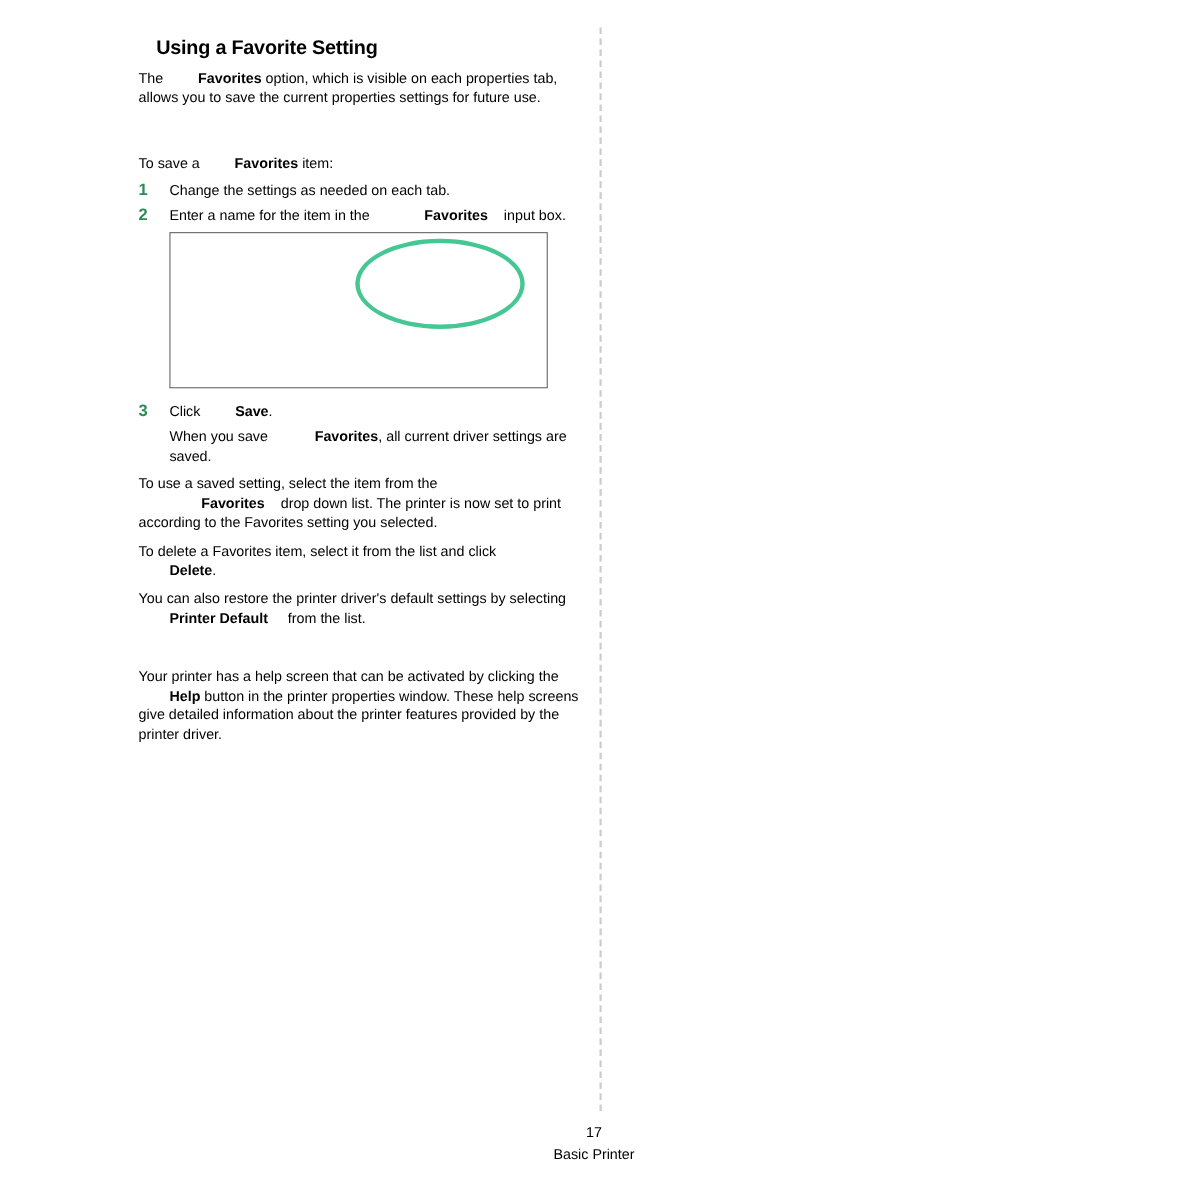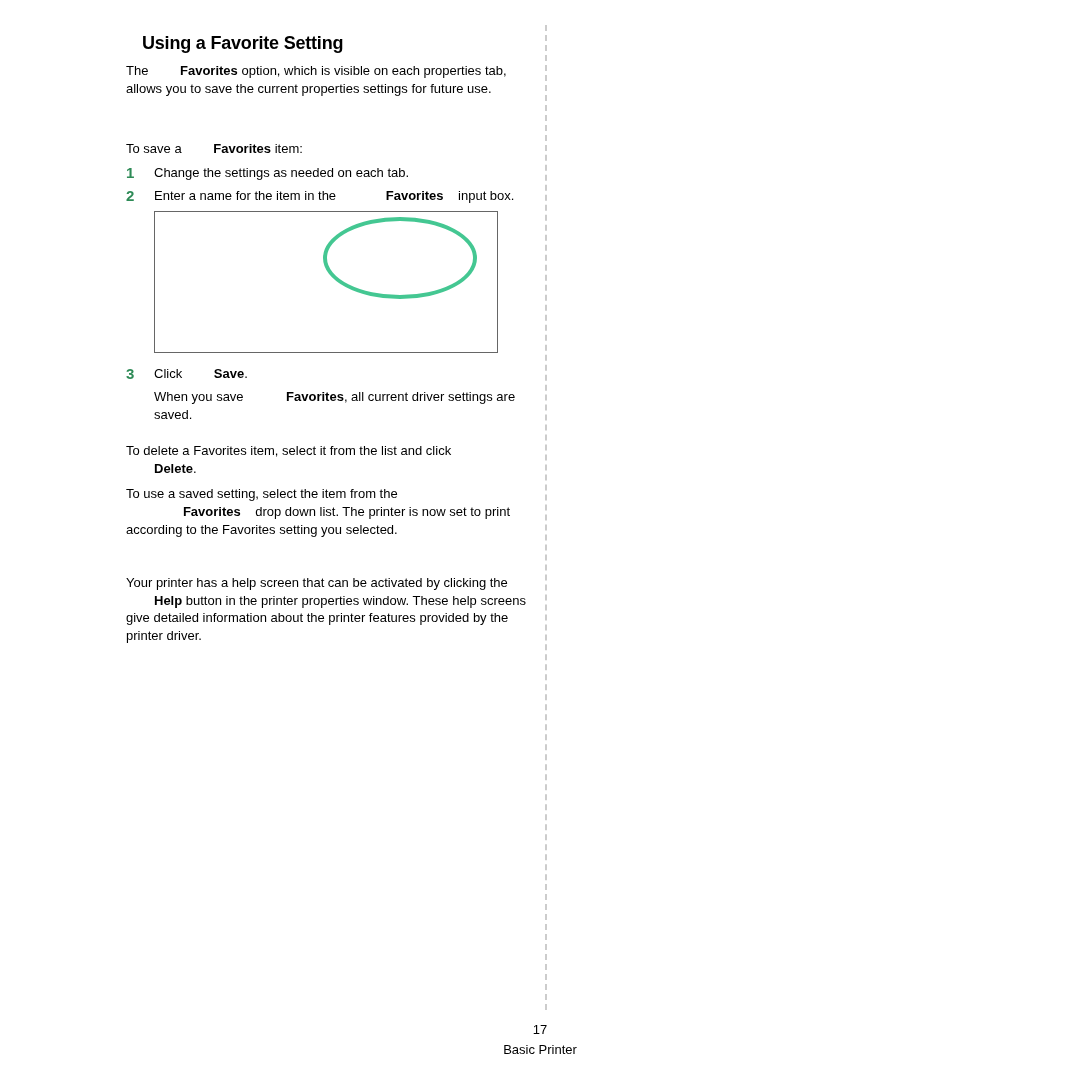--- a/index.html
+++ b/index.html
@@ -81,21 +81,21 @@
     left: 168px;
     top: 5px;
     width: 146px;
     height: 74px;
     border: 4px solid #44c792;
     border-radius: 50%;
   }
   .sub-para {
     padding-left: 28px;
     font-size: 13px;
-    margin: 0 0 19px 0;
+    margin: 0 0 8px 0;
     line-height: 1.35;
   }
   .section-gap {
     height: 28px;
   }
   .footer {
     position: absolute;
     left: 0;
     width: 1080px;
     top: 1020px;
@@ -144,28 +144,31 @@
       <li>
         <span class="num">3</span>
         <span>Click </span><span class="bold">Save</span><span>.</span>
       </li>
     </ol>
     <p class="sub-para">
       <span>When you save </span>&nbsp;&nbsp;&nbsp;<span class="bold">Favorites</span><span>, all current driver settings are saved.</span>
     </p>
 
     <p class="just">
+      <span>To use a saved setting, select the item from the </span>&nbsp;&nbsp;&nbsp;&nbsp;&nbsp;&nbsp;&nbsp;&nbsp;<span class="bold">Favorites</span>&nbsp;&nbsp;&nbsp;<span> drop down list. The printer is now set to print according to the Favorites setting you selected.</span>
+    </p>
+
+    <p class="just">
       <span>To delete a Favorites item, select it from the list and click </span><br>
       <span class="bold">Delete</span><span>.</span>
     </p>
 
     <p class="just">
-      <span>To use a saved setting, select the item from the </span>&nbsp;&nbsp;&nbsp;&nbsp;&nbsp;&nbsp;&nbsp;&nbsp;<span class="bold">Favorites</span>&nbsp;&nbsp;&nbsp;<span> drop down list. The printer is now set to print according to the Favorites setting you selected.</span>
+      <span>You can also restore the printer driver's default settings by selecting </span><span class="bold">Printer Default</span>&nbsp;&nbsp;&nbsp;&nbsp;<span> from the list.</span>
     </p>
-
 
     <div class="section-gap"></div>
 
 
     <p class="just">
       <span>Your printer has a help screen that can be activated by clicking the </span><span class="bold">Help</span><span> button in the printer properties window. These help screens give detailed information about the printer features provided by the printer driver.</span>
     </p>
 
 
   </div>

